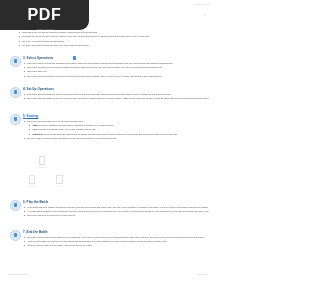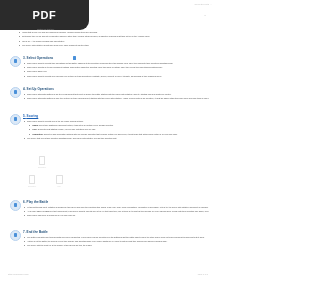--- a/index.html
+++ b/index.html
@@ -16,21 +16,21 @@
   
   .pdf-badge{
     position:absolute;left:0;top:0;
     width:89px;height:30px;
     background:#2b2b2b;
     border-bottom-right-radius:9px;
     display:flex;align-items:center;justify-content:center;
   }
   .pdf-badge .pdf-text{
     color:#ffffff;
-    font-size:11px;
+    font-size:16px;
     font-weight:bold;
     letter-spacing:0.6px;
     font-family:"Liberation Sans", sans-serif;
   }
 
   
   .run-header{
     position:absolute;right:4px;top:3px;
     font-size:1.9px;color:#b9b9b9;
     letter-spacing:.15px;white-space:nowrap;

